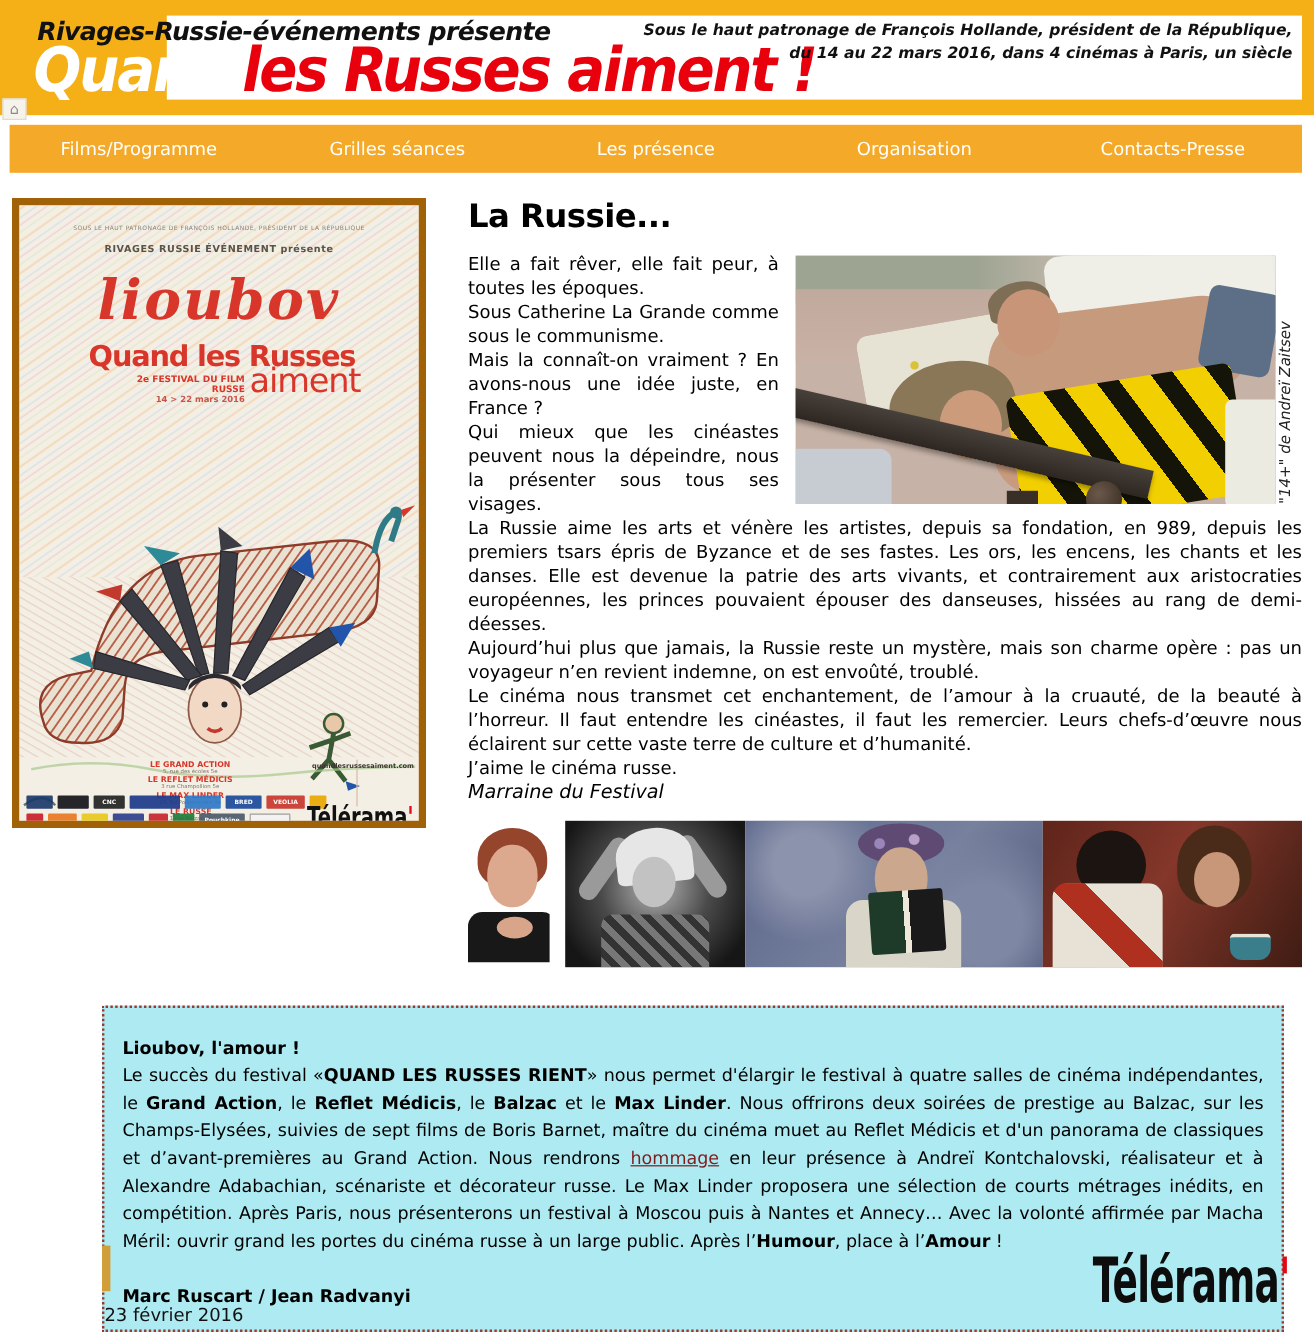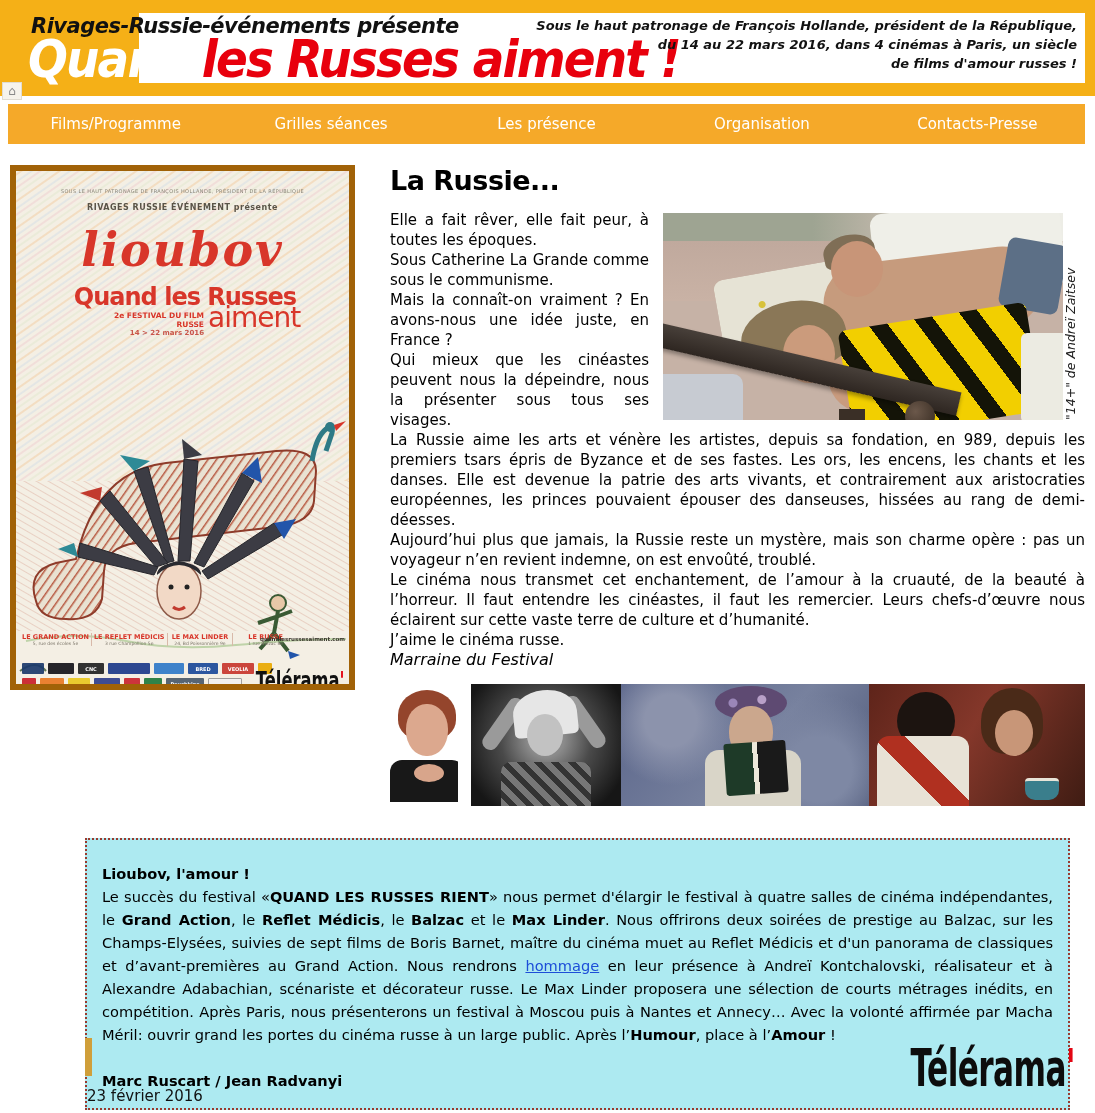--- a/index.html
+++ b/index.html
@@ -23,21 +23,21 @@
   
   .poster { position:absolute; left:10px; top:165px; width:345px; height:525px; border:6px solid #a16207; background:#F4EFE4; overflow:hidden; }
   .poster-scribble { position:absolute; left:0; top:0; }
   .poster-patronage { position:absolute; top:17px; width:100%; text-align:center; font-size:5px; color:#8A8578; letter-spacing:0.4px; }
   .poster-presenter { position:absolute; top:32px; width:100%; text-align:center; font-size:8px; font-weight:bold; color:#5A5448; letter-spacing:0.5px; }
   .poster-script { position:absolute; top:52px; width:100%; text-align:center; font-family:"DejaVu Serif",serif; font-style:italic; font-weight:bold; font-size:46px; color:#D8362A; letter-spacing:2px; }
   .poster-sub1 { position:absolute; top:112px; left:0; width:280px; text-align:right; font-size:24px; font-weight:bold; color:#D8362A; letter-spacing:-1px; }
   .poster-festival { position:absolute; top:140px; left:88px; text-align:right; width:100px; font-size:7.5px; font-weight:bold; color:#D8362A; line-height:9px; }
   .poster-dates { font-size:7px; color:#C8554A; }
   .poster-sub2 { position:absolute; top:130px; left:192px; font-size:28px; font-weight:normal; color:#D8362A; letter-spacing:-1px; }
-  .poster-cinemas { position:absolute; top:462px; left:4px; width:278px; display:flex; }
+  .poster-cinemas { position:absolute; top:462px; left:4px; width:278px; display:flex;flex-direction:column; }
   .poster-cinema { flex:1; text-align:center; border-right:1px solid #D8B9A9; padding:0 2px; }
   .poster-cinema:last-child { border-right:none; }
   .poster-cinema .cn { font-size:6.5px; font-weight:bold; color:#D8362A; white-space:nowrap; }
   .poster-cinema .ca { font-size:4.5px; color:#7A7468; white-space:nowrap; }
   .poster-web { position:absolute; top:465px; right:4px; font-size:5.5px; font-weight:bold; color:#3A362E; }
   .poster-logos { position:absolute; top:492px; left:6px; width:255px; display:flex; flex-wrap:wrap; gap:4px; align-items:center; }
   .logo-blk { height:11px; border-radius:1px; opacity:0.92; }
   .logo-txt { font-size:5px; font-weight:bold; color:#fff; display:flex; align-items:center; justify-content:center; padding:0 2px; }
   .poster-telerama { position:absolute; right:4px; top:496px; font-size:24px; font-weight:bold; color:#111; transform:scaleX(0.68); transform-origin:right; white-space:nowrap; }
   .poster-telerama .tick, .telerama-logo .tick { color:#E30613; }
@@ -99,21 +99,21 @@
      background-image:linear-gradient(45deg, transparent 40%, #B03020 40% 60%, transparent 60%); }
   .duo-hair2 { position:absolute; right:42px; top:4px; width:62px; height:66px; background:#4A2A18; border-radius:50% 50% 40% 40%; }
   .duo-face2 { position:absolute; right:52px; top:26px; width:38px; height:46px; background:#C89678; border-radius:50%; }
   .duo-cup { position:absolute; right:26px; bottom:6px; width:34px; height:22px; background:#3A7E8C; border-radius:4px 4px 10px 10px; border-top:3px solid #E8E4D8; }
 
   
   .highlight { position:absolute; left:85px; top:838px; width:985px; min-height:176px; background:#ADEAF1; border:2px dotted #993A2E; padding:22px 15px 16px 15px; font-size:14.6px; line-height:23px; color:#000; }
   .highlight .hl-title { font-weight:bold; }
   .highlight .hl-body { text-align:justify; }
   .highlight .b { font-weight:bold; }
-  .highlight a { color:#1d4ed8; text-decoration:underline; }
+  .highlight a { color:#7f1d1d; text-decoration:underline; }
   .highlight .hl-sign { font-weight:bold; margin-top:23px; }
 
   
   .footer-bar { position:absolute; left:85px; top:1038px; width:7px; height:38px; background:#D09F3A; }
   .telerama-logo { position:absolute; right:20px; top:1038px; font-size:52px; font-weight:bold; color:#0D0D0D; transform:scaleX(0.60); transform-origin:right top; white-space:nowrap; letter-spacing:-1px; }
   .page-date { position:absolute; left:87px; top:1087px; font-size:15px; color:#111; }
 </style>
 </head>
 <body>
 
@@ -121,21 +121,20 @@
 
   <div class="header">
     <div class="header-whitebox"></div>
     <div class="presenter-line">Rivages-Russie-événements présente</div>
     <div class="title-line">
       <span class="title-white">Quand</span><span class="title-red">les Russes aiment !</span>
     </div>
     <div class="patronage">
       <div>Sous le haut patronage de François Hollande, président de la République,</div>
       <div>du 14 au 22 mars 2016, dans 4 cinémas à Paris, un siècle</div>
-      <div>de films d'amour russes !</div>
     </div>
   </div>
   <div class="home-chip">⌂</div>
 
   <div class="nav">
     <a href="#">Films/Programme</a>
     <a href="#">Grilles séances</a>
     <a href="#">Les présence</a>
     <a href="#">Organisation</a>
     <a href="#">Contacts-Presse</a>

